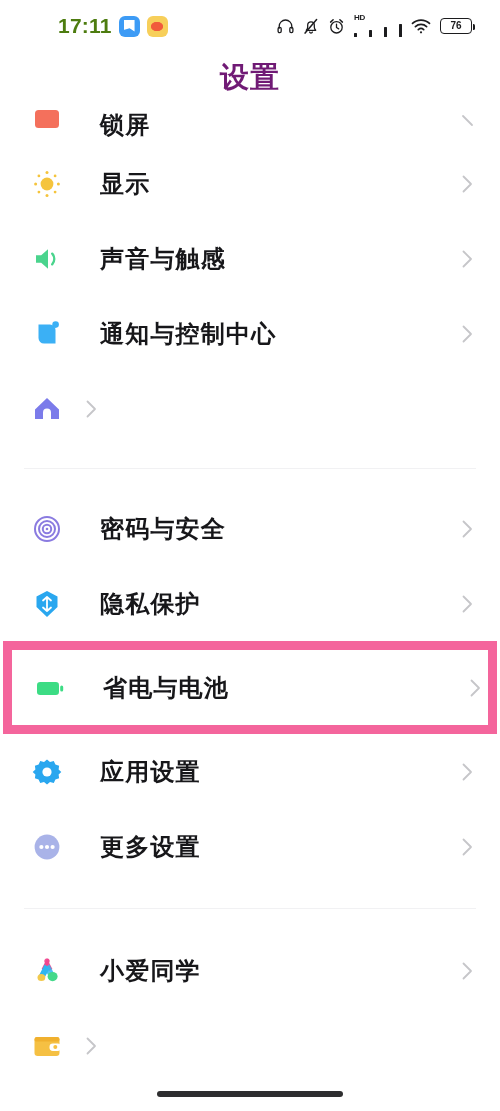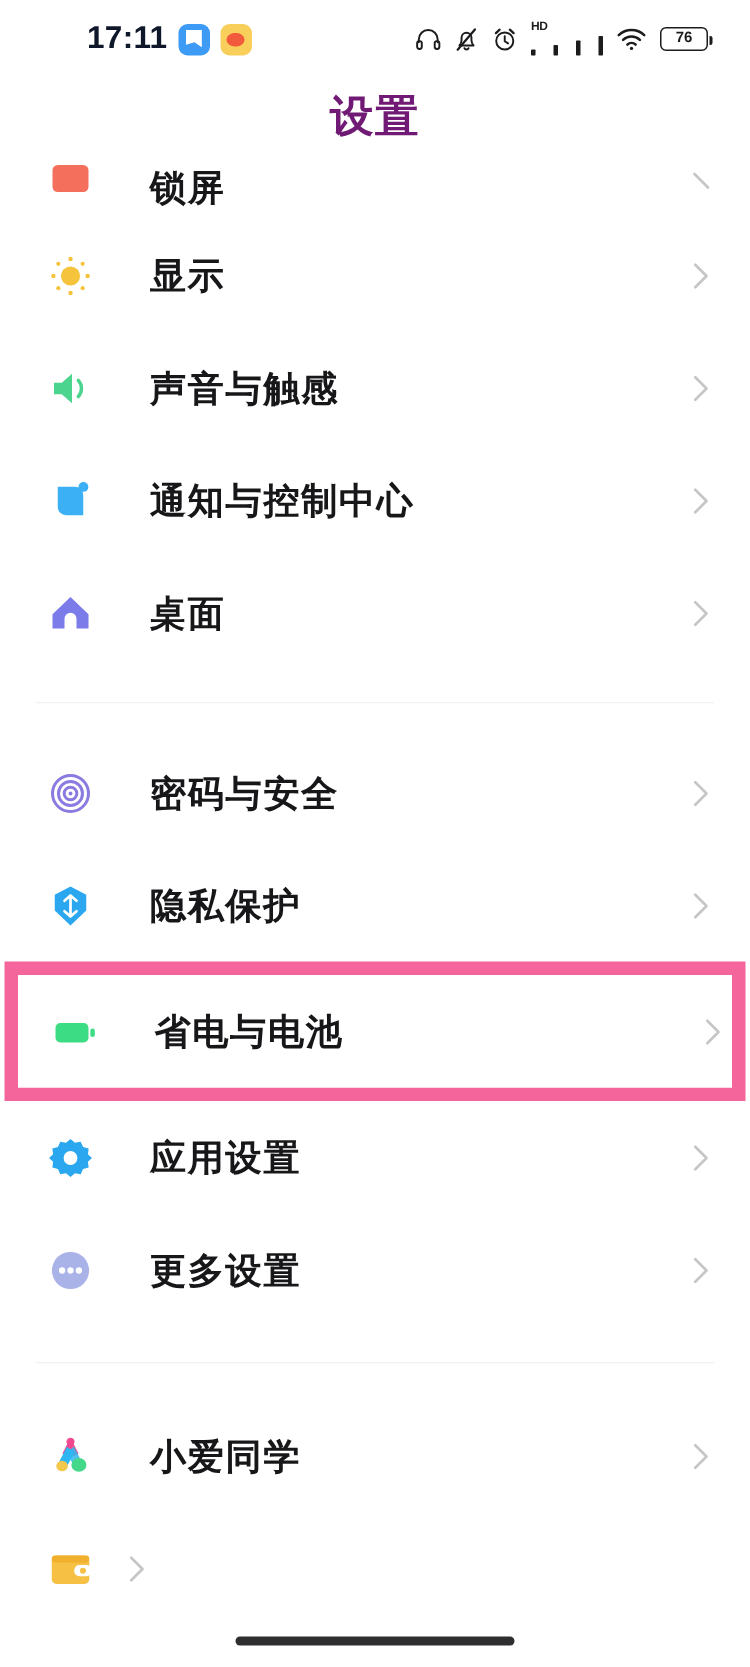--- a/index.html
+++ b/index.html
@@ -29,21 +29,21 @@
     padding: 0 28px 0 58px;
   }
   .status-left {
     display: flex;
     align-items: center;
     gap: 7px;
   }
   .status-time {
     font-size: 21px;
     font-weight: 600;
-    color: #0f172a;
+    color: #4d7c0f;
     letter-spacing: 0.2px;
   }
   .mini-app-icon {
     width: 21px; height: 21px;
     border-radius: 6px;
     display: inline-block;
     position: relative;
   }
   .mini-app-icon.blue { background: #3d9bf5; }
   .mini-app-icon.blue::after {
@@ -326,21 +326,20 @@
             </svg>
         </div>
       </div>
 
       <div class="row">
         <div class="icon-cell">
           <svg class="ic" viewBox="0 0 34 34">
             <path d="M17 6 L29 17.5 V27 H21 V20.5 a4 4 0 0 0-8 0 V27 H5 V17.5 Z" fill="#7b7bea"></path>
           </svg>
         </div>
-        <div class="row-label">桌面</div>
         <div class="chev">
           <svg width="13" height="22" viewBox="0 0 13 22">
               <path d="M2.5 3.5 L10 11 L2.5 18.5" fill="none" stroke="#c6c6c9" stroke-width="1.8" stroke-linecap="round" stroke-linejoin="round"></path>
             </svg>
         </div>
       </div>
     </div>
 
     <div class="gap-sm"></div>
     <div class="divider"></div>

